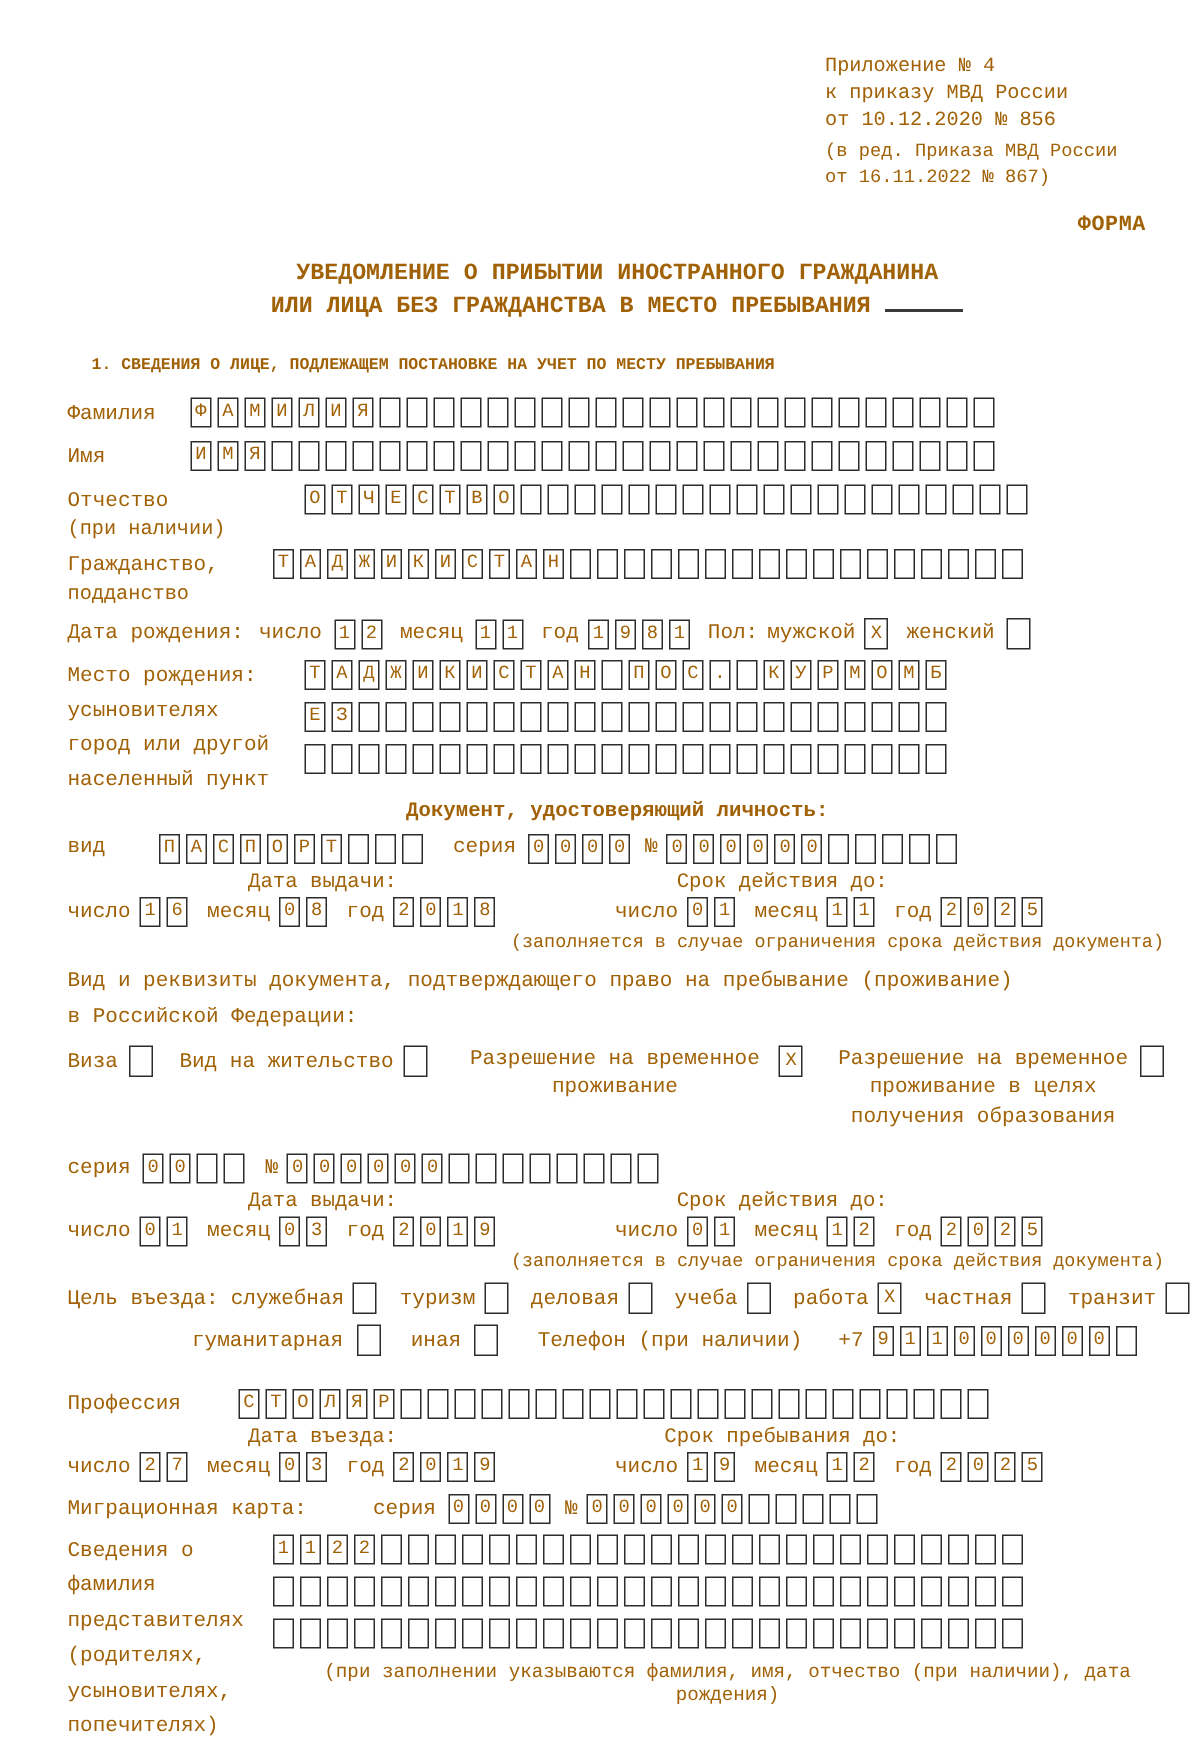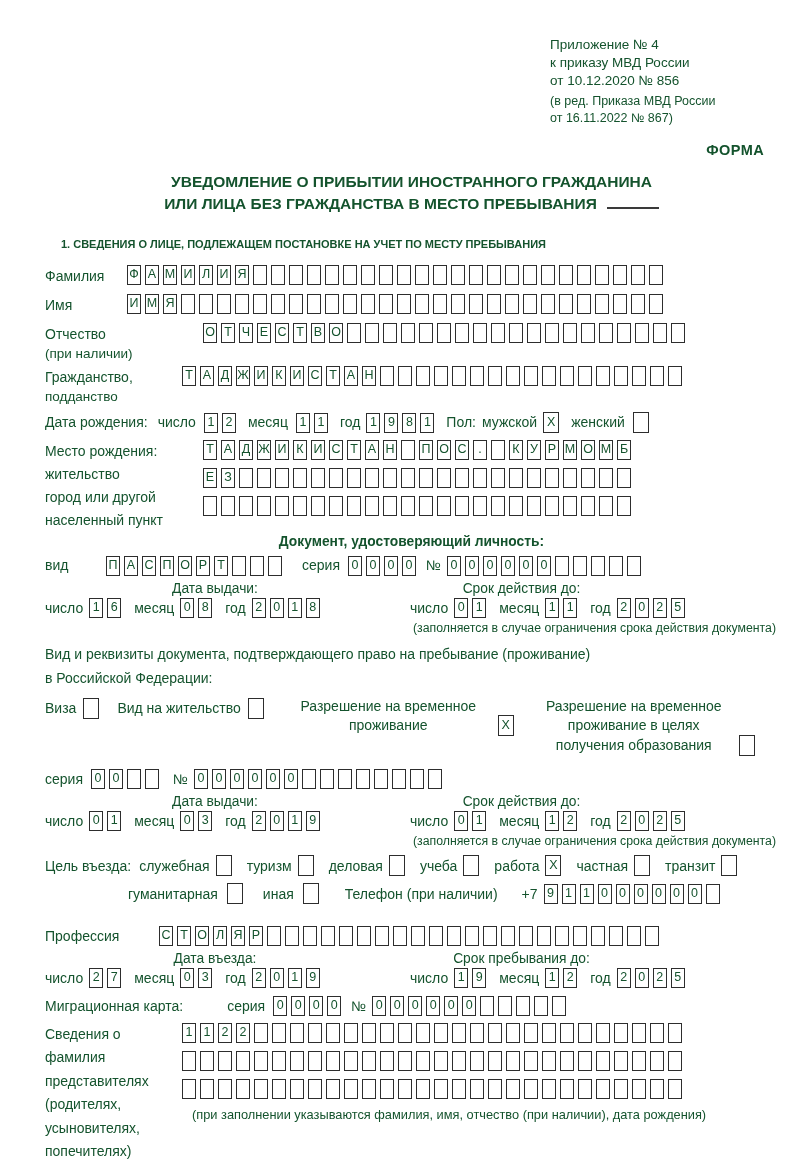--- a/index.html
+++ b/index.html
@@ -1,20 +1,20 @@
 <!DOCTYPE html>
 <html lang="ru"><head>
 <meta charset="utf-8">
 <style>
   * { box-sizing: border-box; margin: 0; padding: 0; }
   html, body { background: #ffffff; }
   .page {
     width: 800px; height: 1163px; overflow: hidden; position: relative;
-    background: #ffffff; color: #14532d;
-    font-family: Liberation Sans, sans-serif;
+    background: #ffffff; color: #a16207;
+    font-family: Liberation Mono, monospace;
     padding: 36px 22px 0 45px;
   }
   .hdr-right { margin-left: 505px; font-size: 13.5px; line-height: 1.32; }
   .hdr-right .amend { font-size: 12.5px; line-height: 1.3; margin-top: 4px; }
   .forma { text-align: right; padding-right: 14px; font-weight: bold; font-size: 14.5px; margin-top: 16px; letter-spacing: .4px; }
   .title { text-align: center; font-weight: bold; font-size: 15.5px; line-height: 1.45; margin-top: 13px; }
   .uline { display: inline-block; width: 52px; border-bottom: 2.2px solid #3a3a3a; margin-left: 10px; height: 12px; }
   .sec-heading { font-weight: bold; font-size: 11px; margin: 22px 0 15px 16px; }
 
   .frow { display: flex; align-items: flex-start; margin-bottom: 7px; }
@@ -38,21 +38,21 @@
   .dh-r { flex: 1; text-align: center; padding-right: 120px; }
   .dgroup-row { display: flex; align-items: center; margin-bottom: 2px; }
   .dcol-l { flex: 0 0 365px; display: flex; align-items: center; }
   .dcol-r { flex: 1; display: flex; align-items: center; }
   .dcol-l .lbl, .dcol-r .lbl { margin-right: 6px; }
   .dcol-l .boxes, .dcol-r .boxes { margin-right: 9px; }
   .note-right { font-size: 12.3px; text-align: right; padding-right: 2px; margin: 1px 0 7px; }
 
   .intro { font-size: 14px; line-height: 1.75; }
   .opts { display: flex; align-items: flex-start; margin: 6px 0 12px; }
-  .opts .pair { display: flex; align-items: flex-end; }
+  .opts .pair { display: flex; align-items: flex-start; }
   .opts .pair .lbl { margin-right: 7px; }
   .optblock { text-align: center; font-size: 14px; line-height: 1.4; }
   .ob1 { width: 205px; } .ob2 { width: 196px; }
 
   .pair { display: flex; align-items: center; }
   .purposes .pair { margin-right: 11px; }
   .purposes .pair .lbl { margin-right: 6px; }
 
   .reps { display: flex; margin-top: 2px; }
   .reps-labels { flex: 0 0 137px; font-size: 14px; line-height: 23.5px; }
@@ -256,21 +256,21 @@
       </span>
     <span class="lbl mr8">женский</span>
     <span class="boxes chk">
         <span class="cbox"></span>
       </span>
   </div>
 
   <div class="frow" style="margin-bottom:2px">
     <span class="w158" style="line-height:23px;font-size:14px">
       <span style="display:block">Место рождения:</span>
-      <span style="display:block">жительство</span>
+      <span style="display:block">усыновителях</span>
       <span style="display:block">город или другой</span>
       <span style="display:block">населенный пункт</span>
     </span>
     <span>
       <span class="boxes" style="margin-bottom:8px;display:flex">
           <span class="cbox">Т</span>
           <span class="cbox">А</span>
           <span class="cbox">Д</span>
           <span class="cbox">Ж</span>
           <span class="cbox">И</span>

